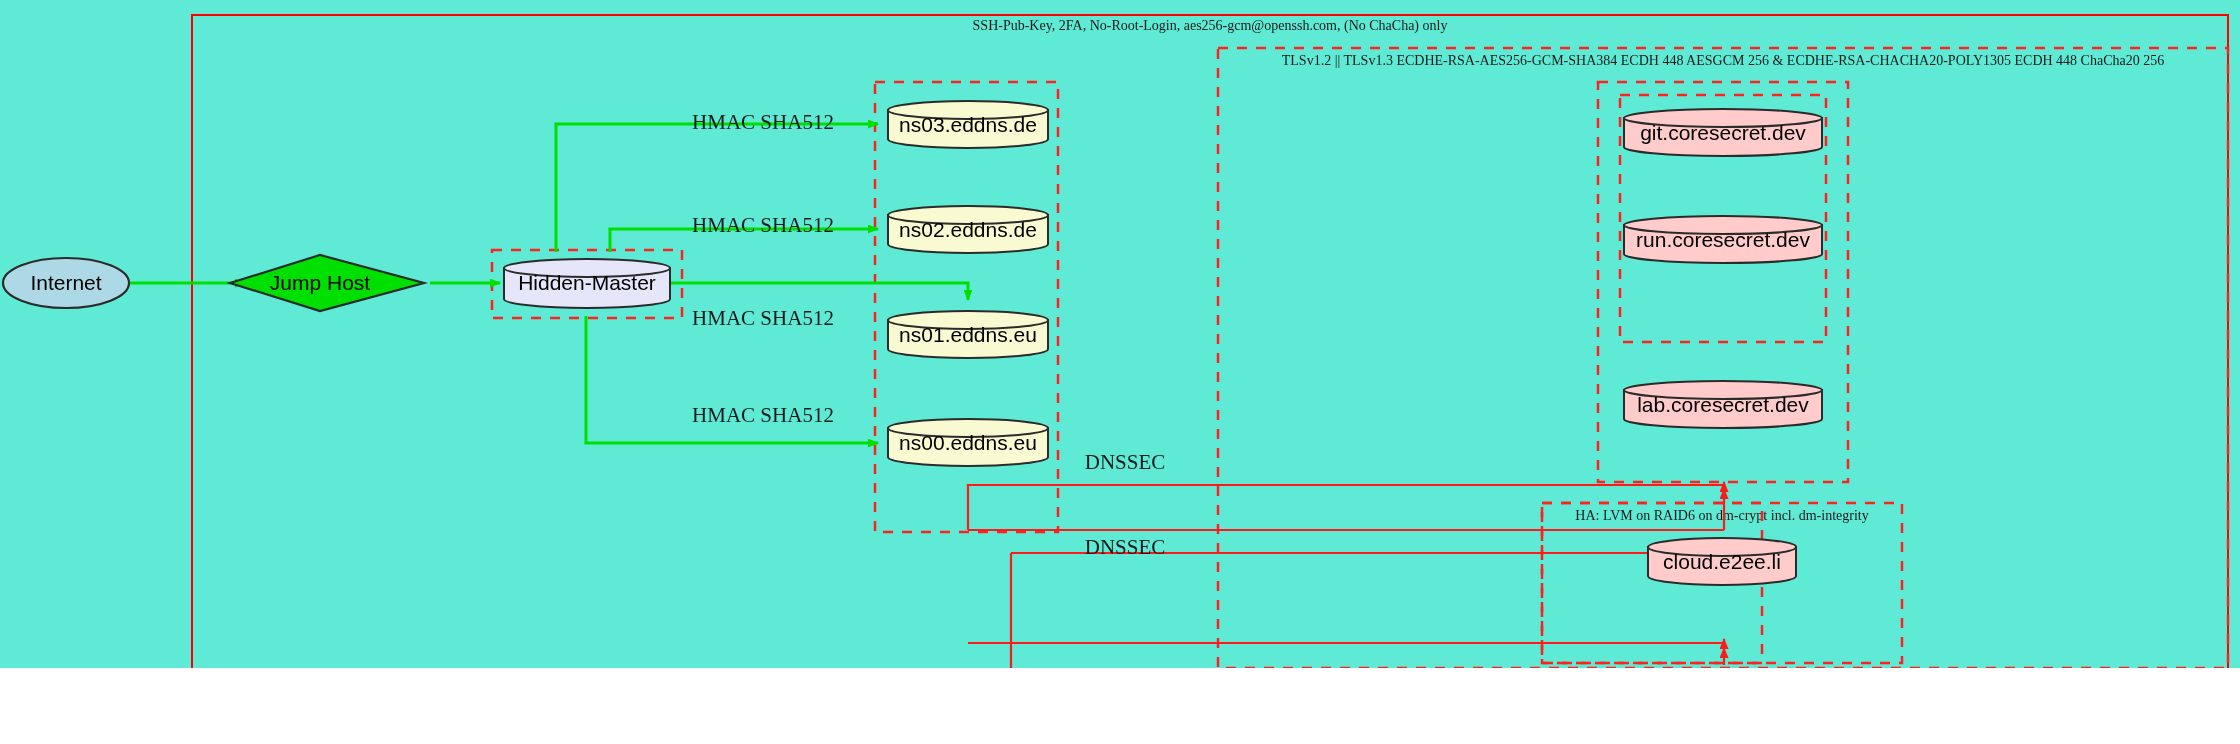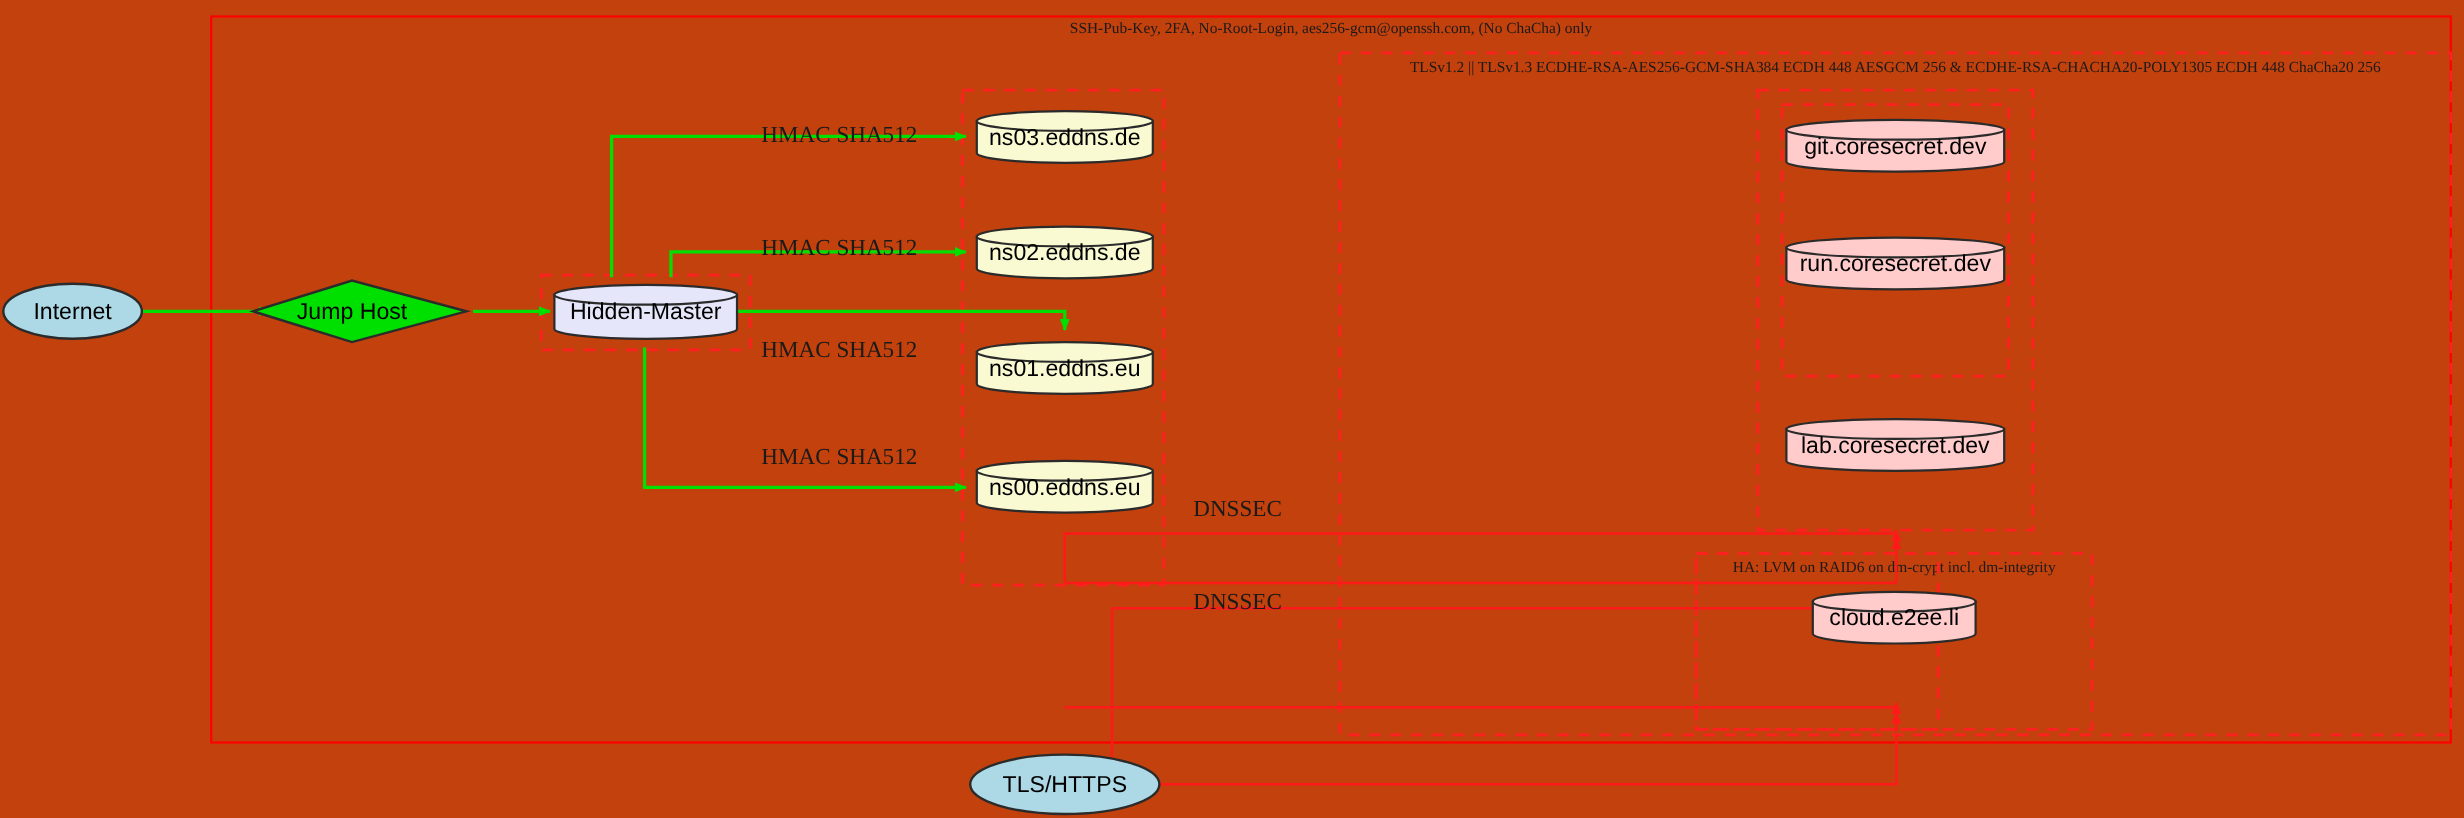--- a/index.html
+++ b/index.html
@@ -3,22 +3,22 @@
 <meta charset="utf-8">
 <style>
   html, body {
     margin: 0;
     padding: 0;
     background: #ffffff;
   }
   #canvas {
     position: relative;
     width: 2240px;
-    height: 744px;
-    background: #c2410c;
+    height: 668px;
+    background: #5eead4;
     font-family: "Liberation Sans", sans-serif;
     overflow: hidden;
   }
   svg.diagram {
     position: absolute;
     top: 0;
     left: 0;
     width: 2240px;
     height: 744px;
   }

